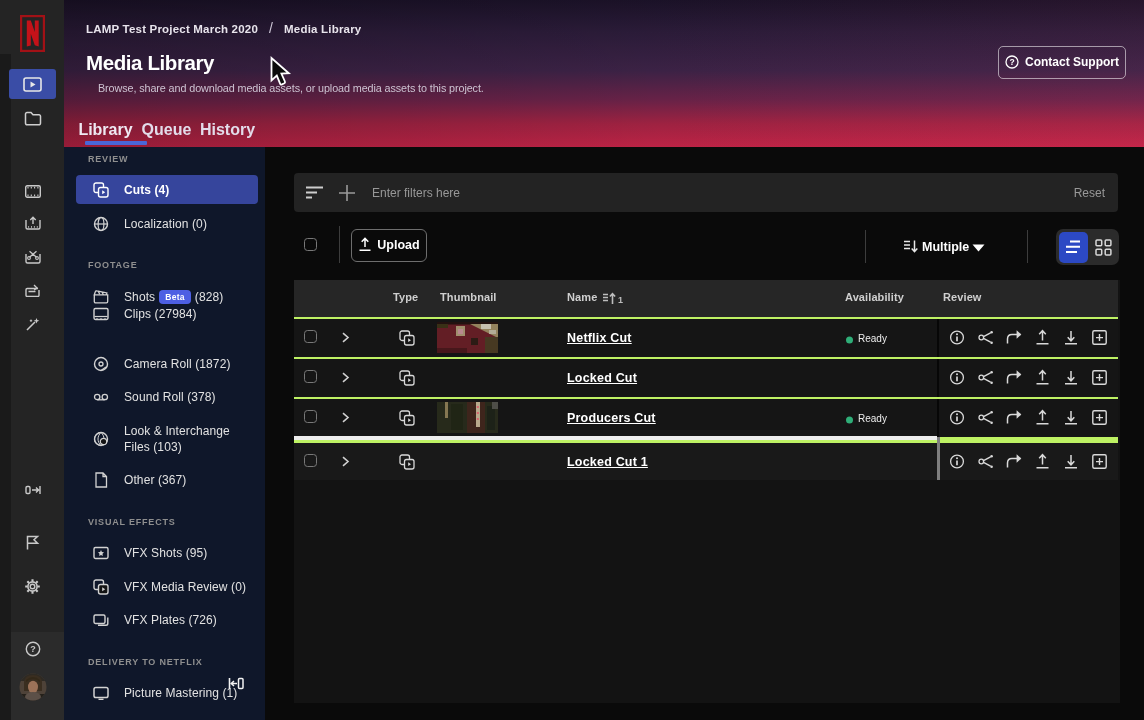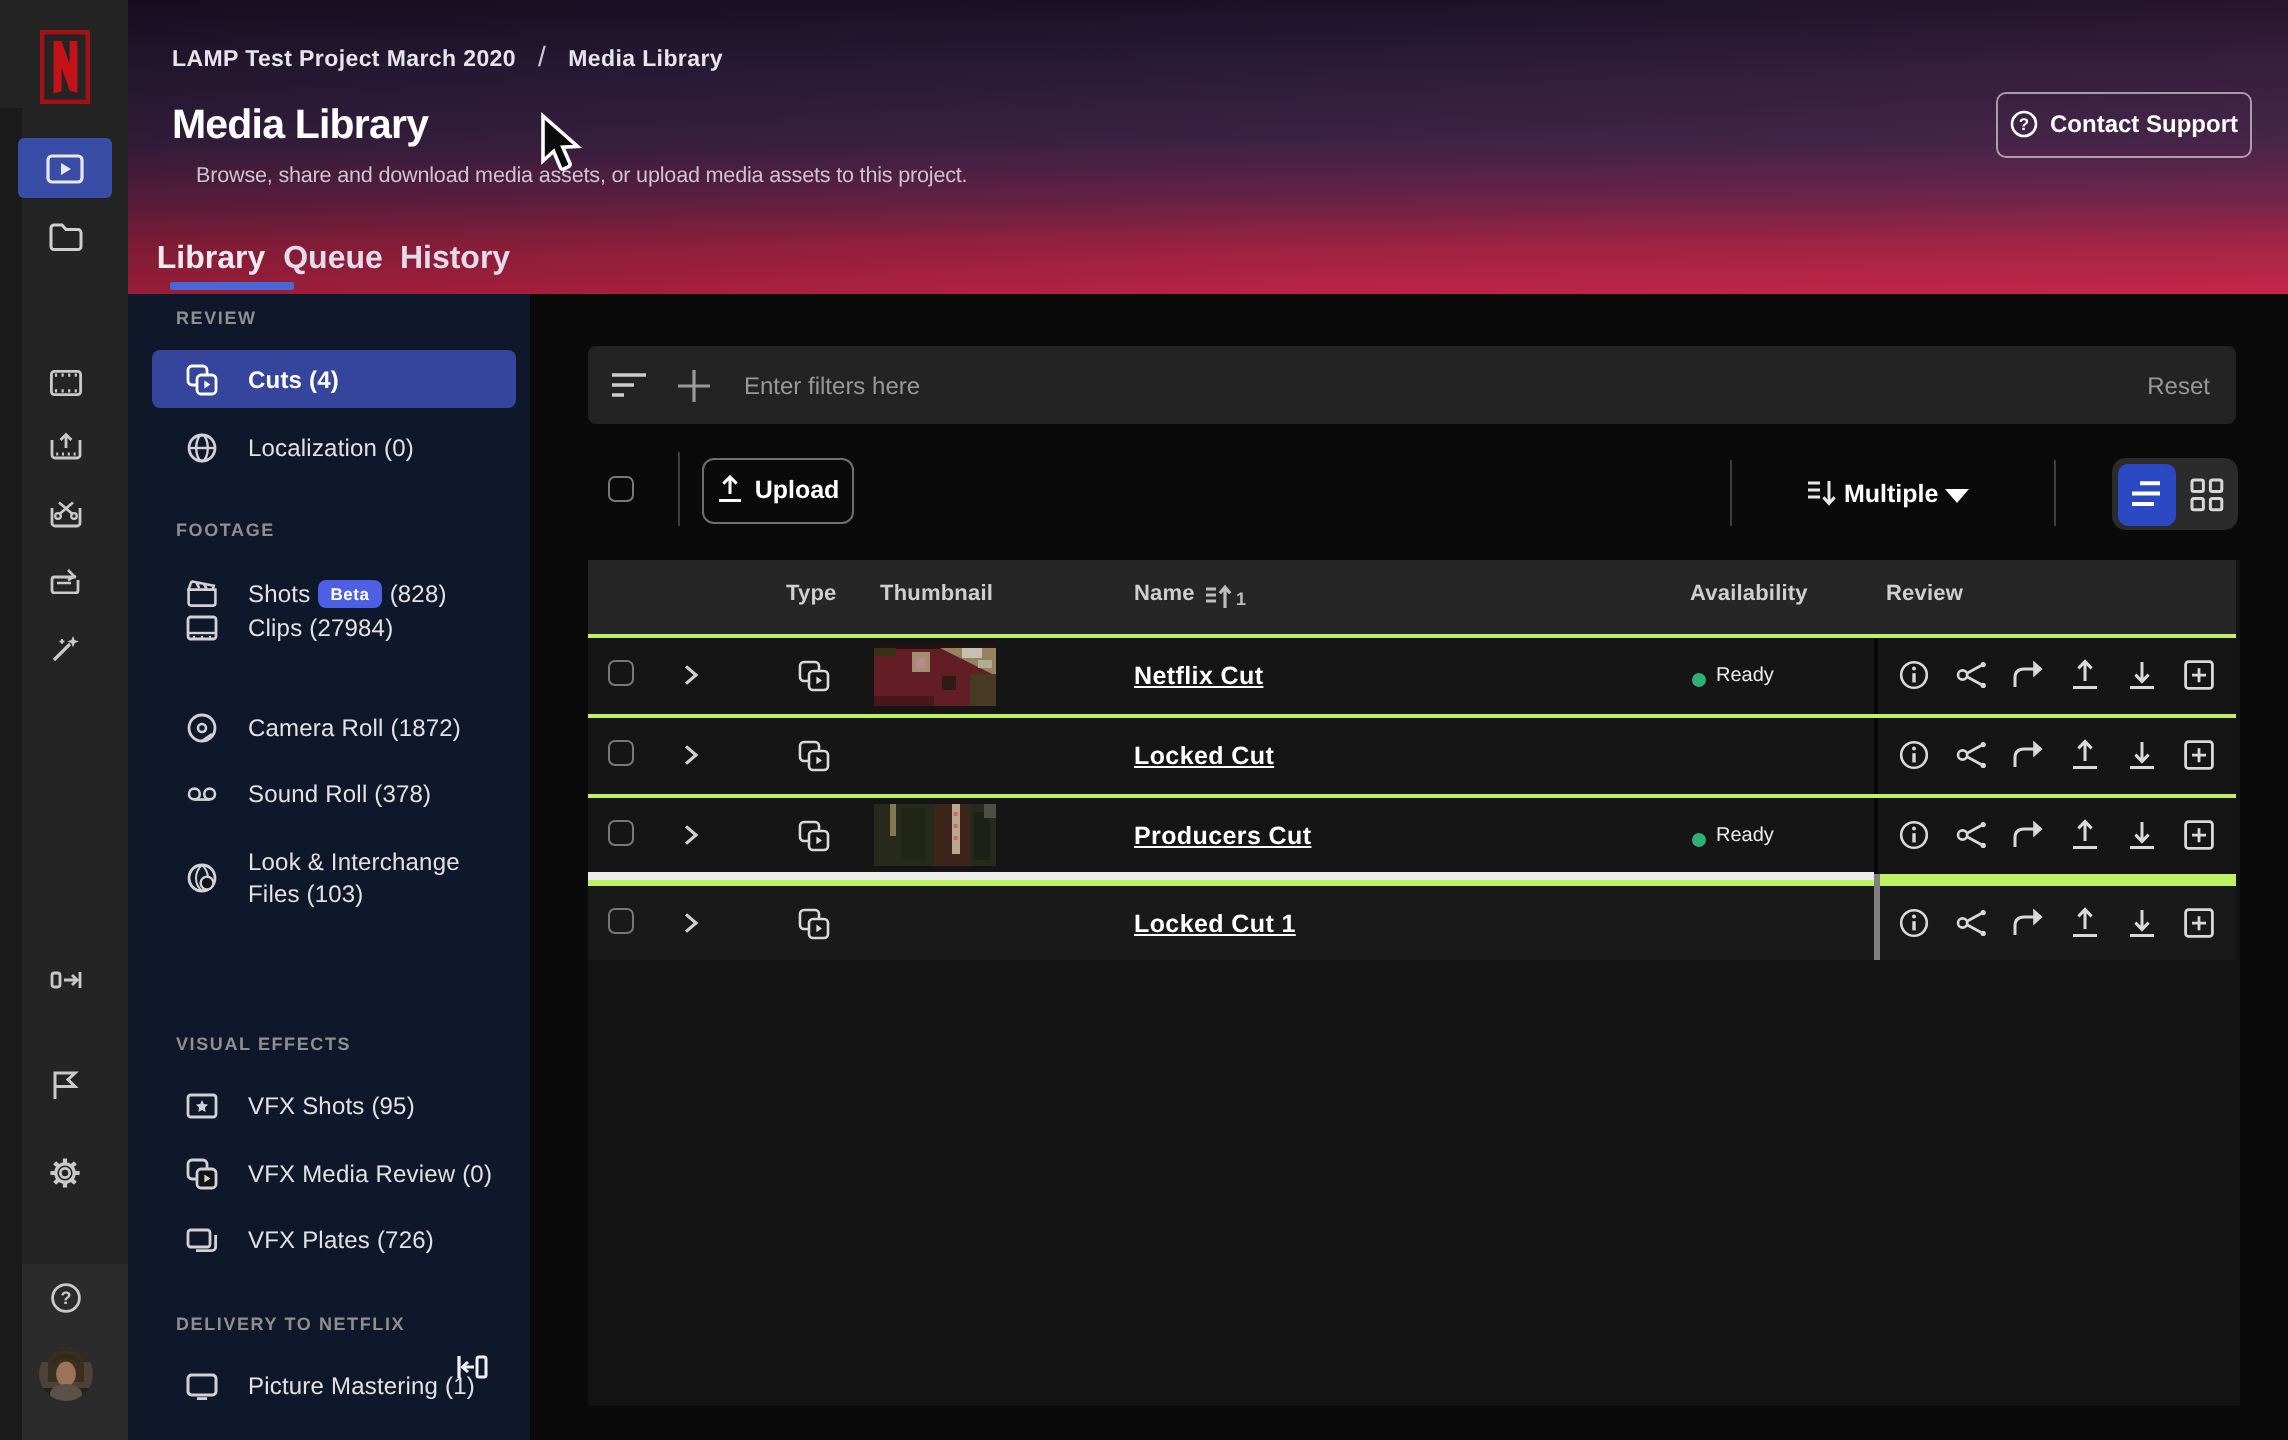--- a/index.html
+++ b/index.html
@@ -236,20 +236,26 @@
       <span class="ntext">Sound Roll (378)</span>
       </div>
     <div class="navitem" style="top:269px;height:46px;">
       <svg class="nico" viewBox="0 0 16 16">
           <circle cx="8" cy="8" r="6.5" fill="none" stroke="#d2d2d2" stroke-width="1.4"></circle>
           <path d="M8 1.5 a6.5 6.5 0 0 0 0 13 M8 1.5 C 4 5 4 11 8 14.5 M8 1.5 C 12 5 12 11 8 14.5" fill="none" stroke="#d2d2d2" stroke-width="1"></path>
           <circle cx="10.5" cy="10.5" r="3.2" fill="#131313" stroke="#d2d2d2" stroke-width="1.2"></circle>
         </svg>
       <span class="ntext" style="line-height:16px;">Look &amp; Interchange<br>Files (103)</span>
       </div>
+    <div class="navitem" style="top:318px;">
+      <svg class="nico" viewBox="0 0 16 16">
+          <path d="M3 1 h7 l3.5 3.5 V15 H3 z M10 1 v3.5 h3.5" fill="none" stroke="#d2d2d2" stroke-width="1.3"></path>
+        </svg>
+      <span class="ntext">Other (367)</span>
+      </div>
     <div class="navlabel" style="top:370px;">VISUAL EFFECTS</div>
     <div class="navitem" style="top:391px;">
       <svg class="nico" viewBox="0 0 16 16">
           <rect x="1" y="2.5" width="14" height="11" rx="1.4" fill="none" stroke="#d2d2d2" stroke-width="1.4"></rect>
           <path d="M8 5 l0.9 2 2.1 0.3 -1.5 1.5 0.3 2.2 -1.8-1 -1.8 1 0.3-2.2 -1.5-1.5 2.1-0.3 z" fill="#d2d2d2"></path>
         </svg>
       <span class="ntext">VFX Shots (95)</span>
       </div>
     <div class="navitem" style="top:425px;">
       <svg class="nico" viewBox="0 0 16 16">

